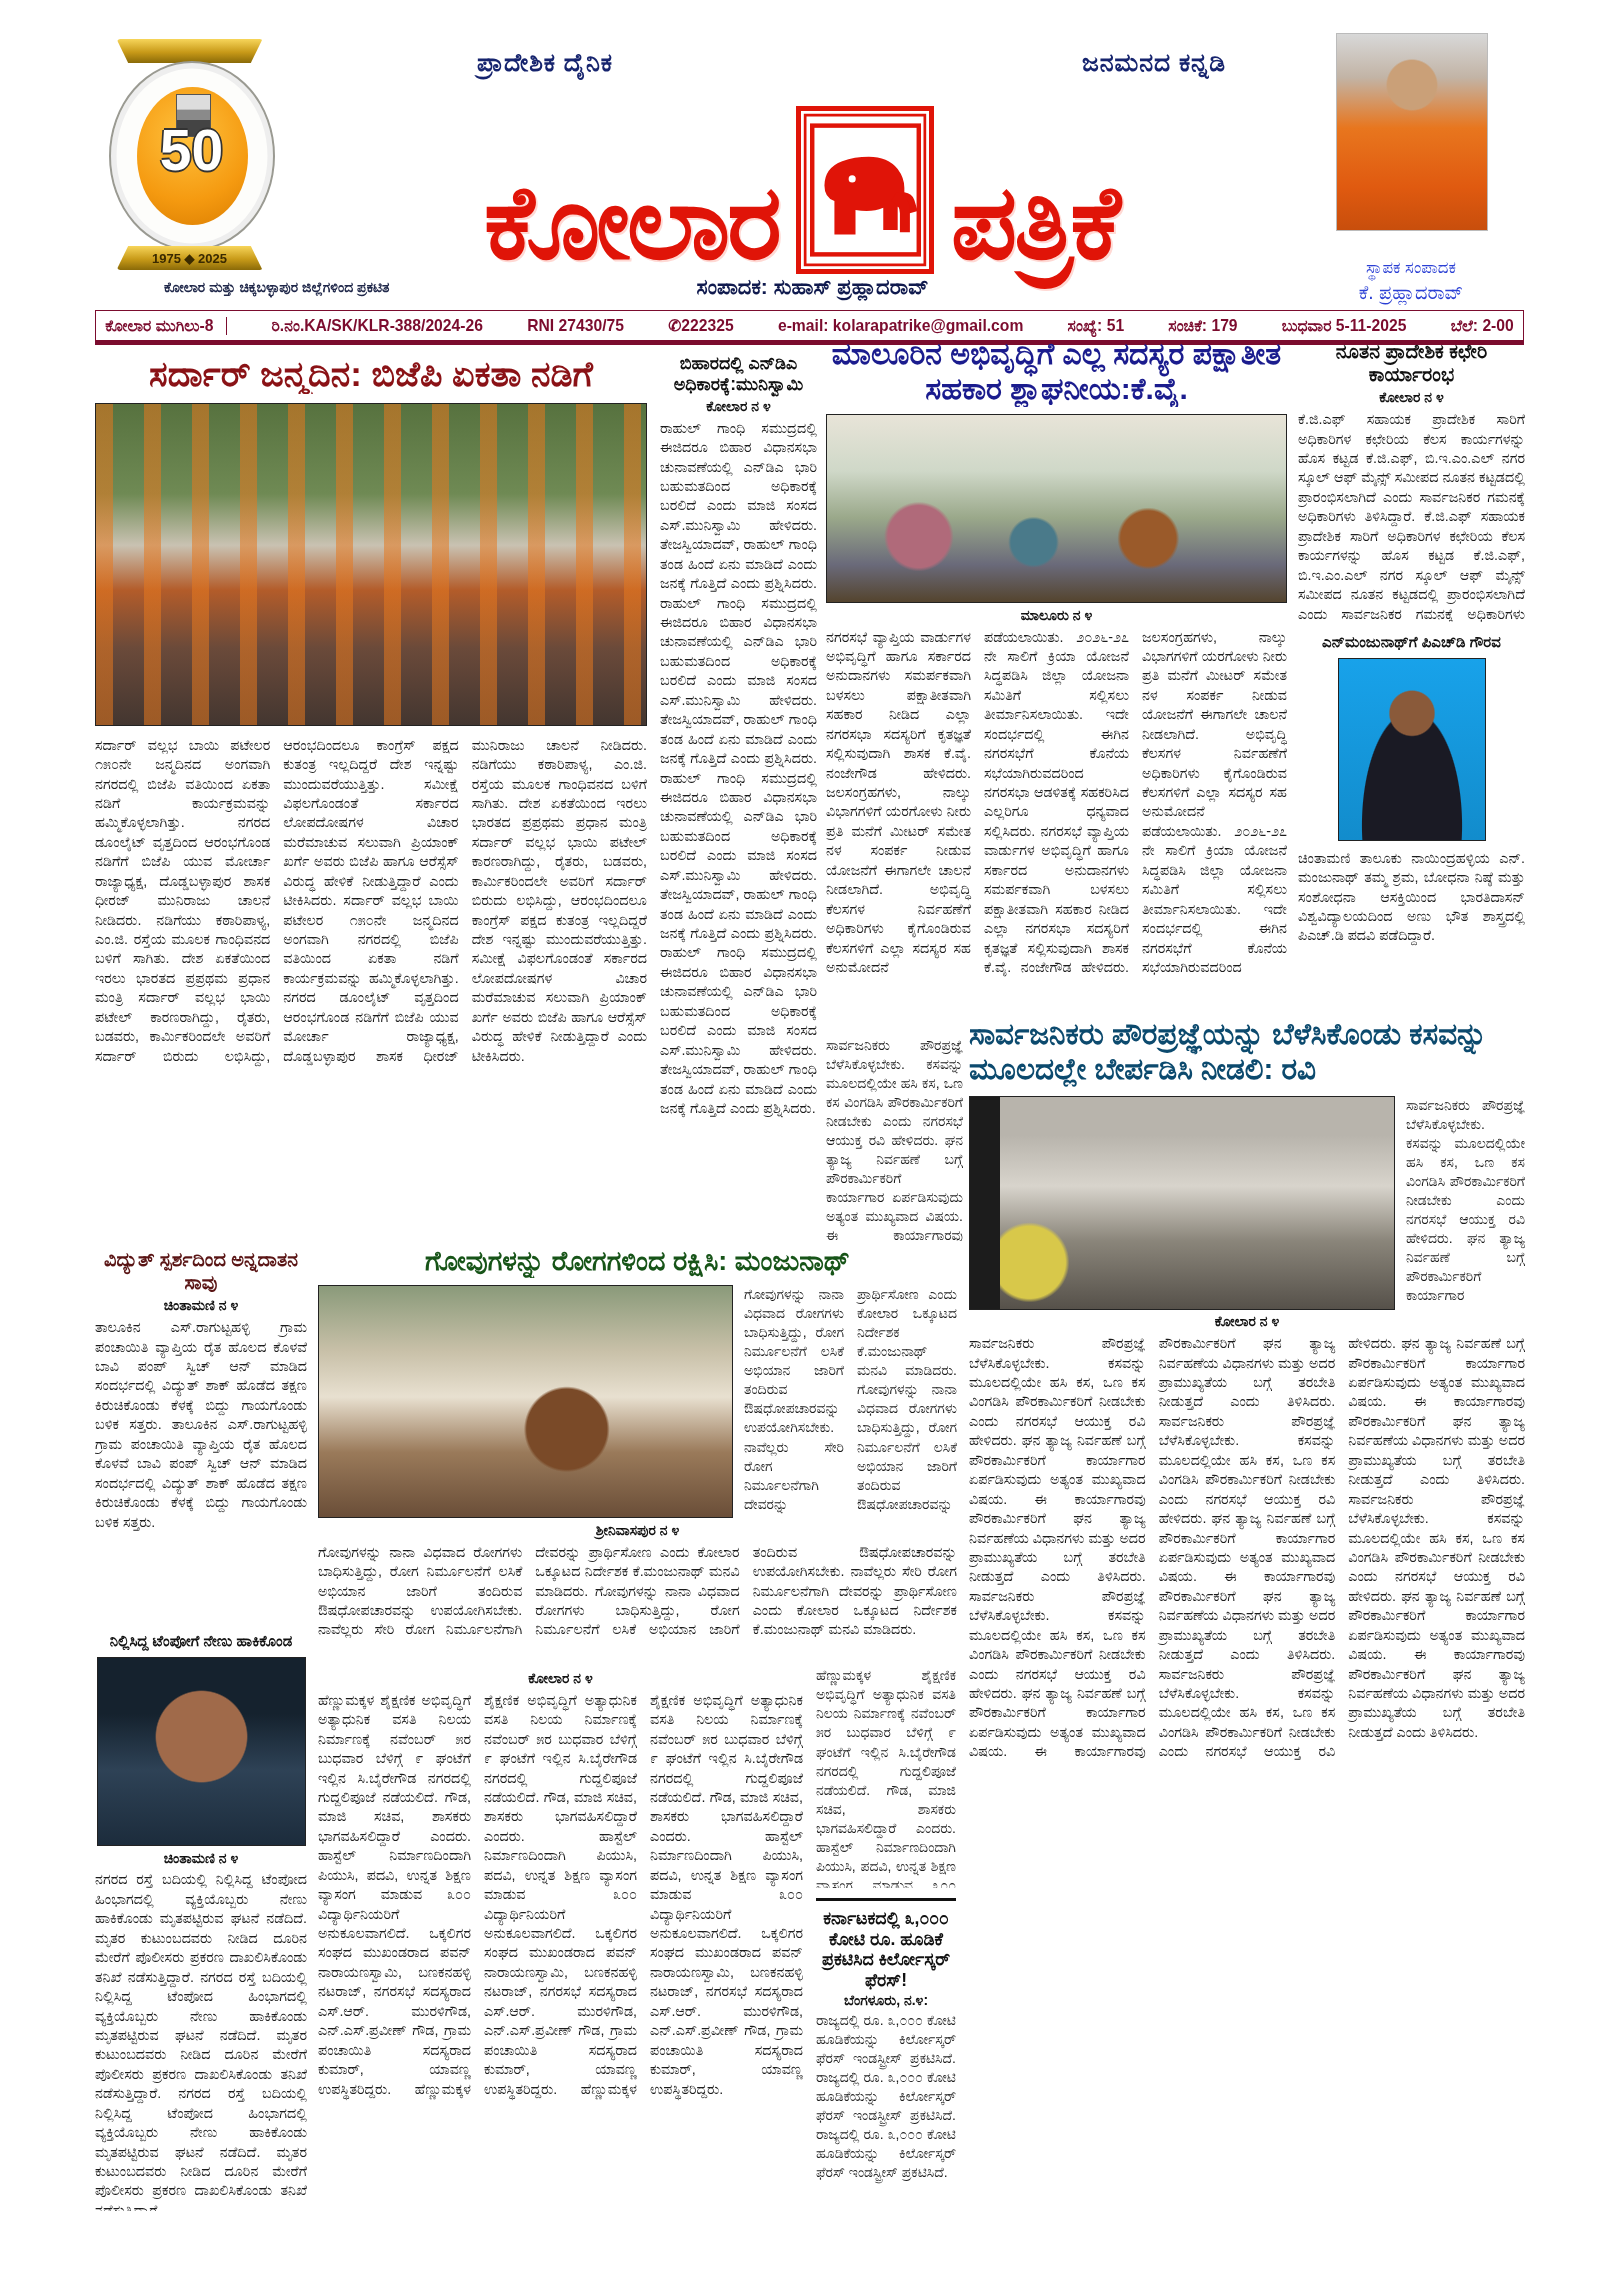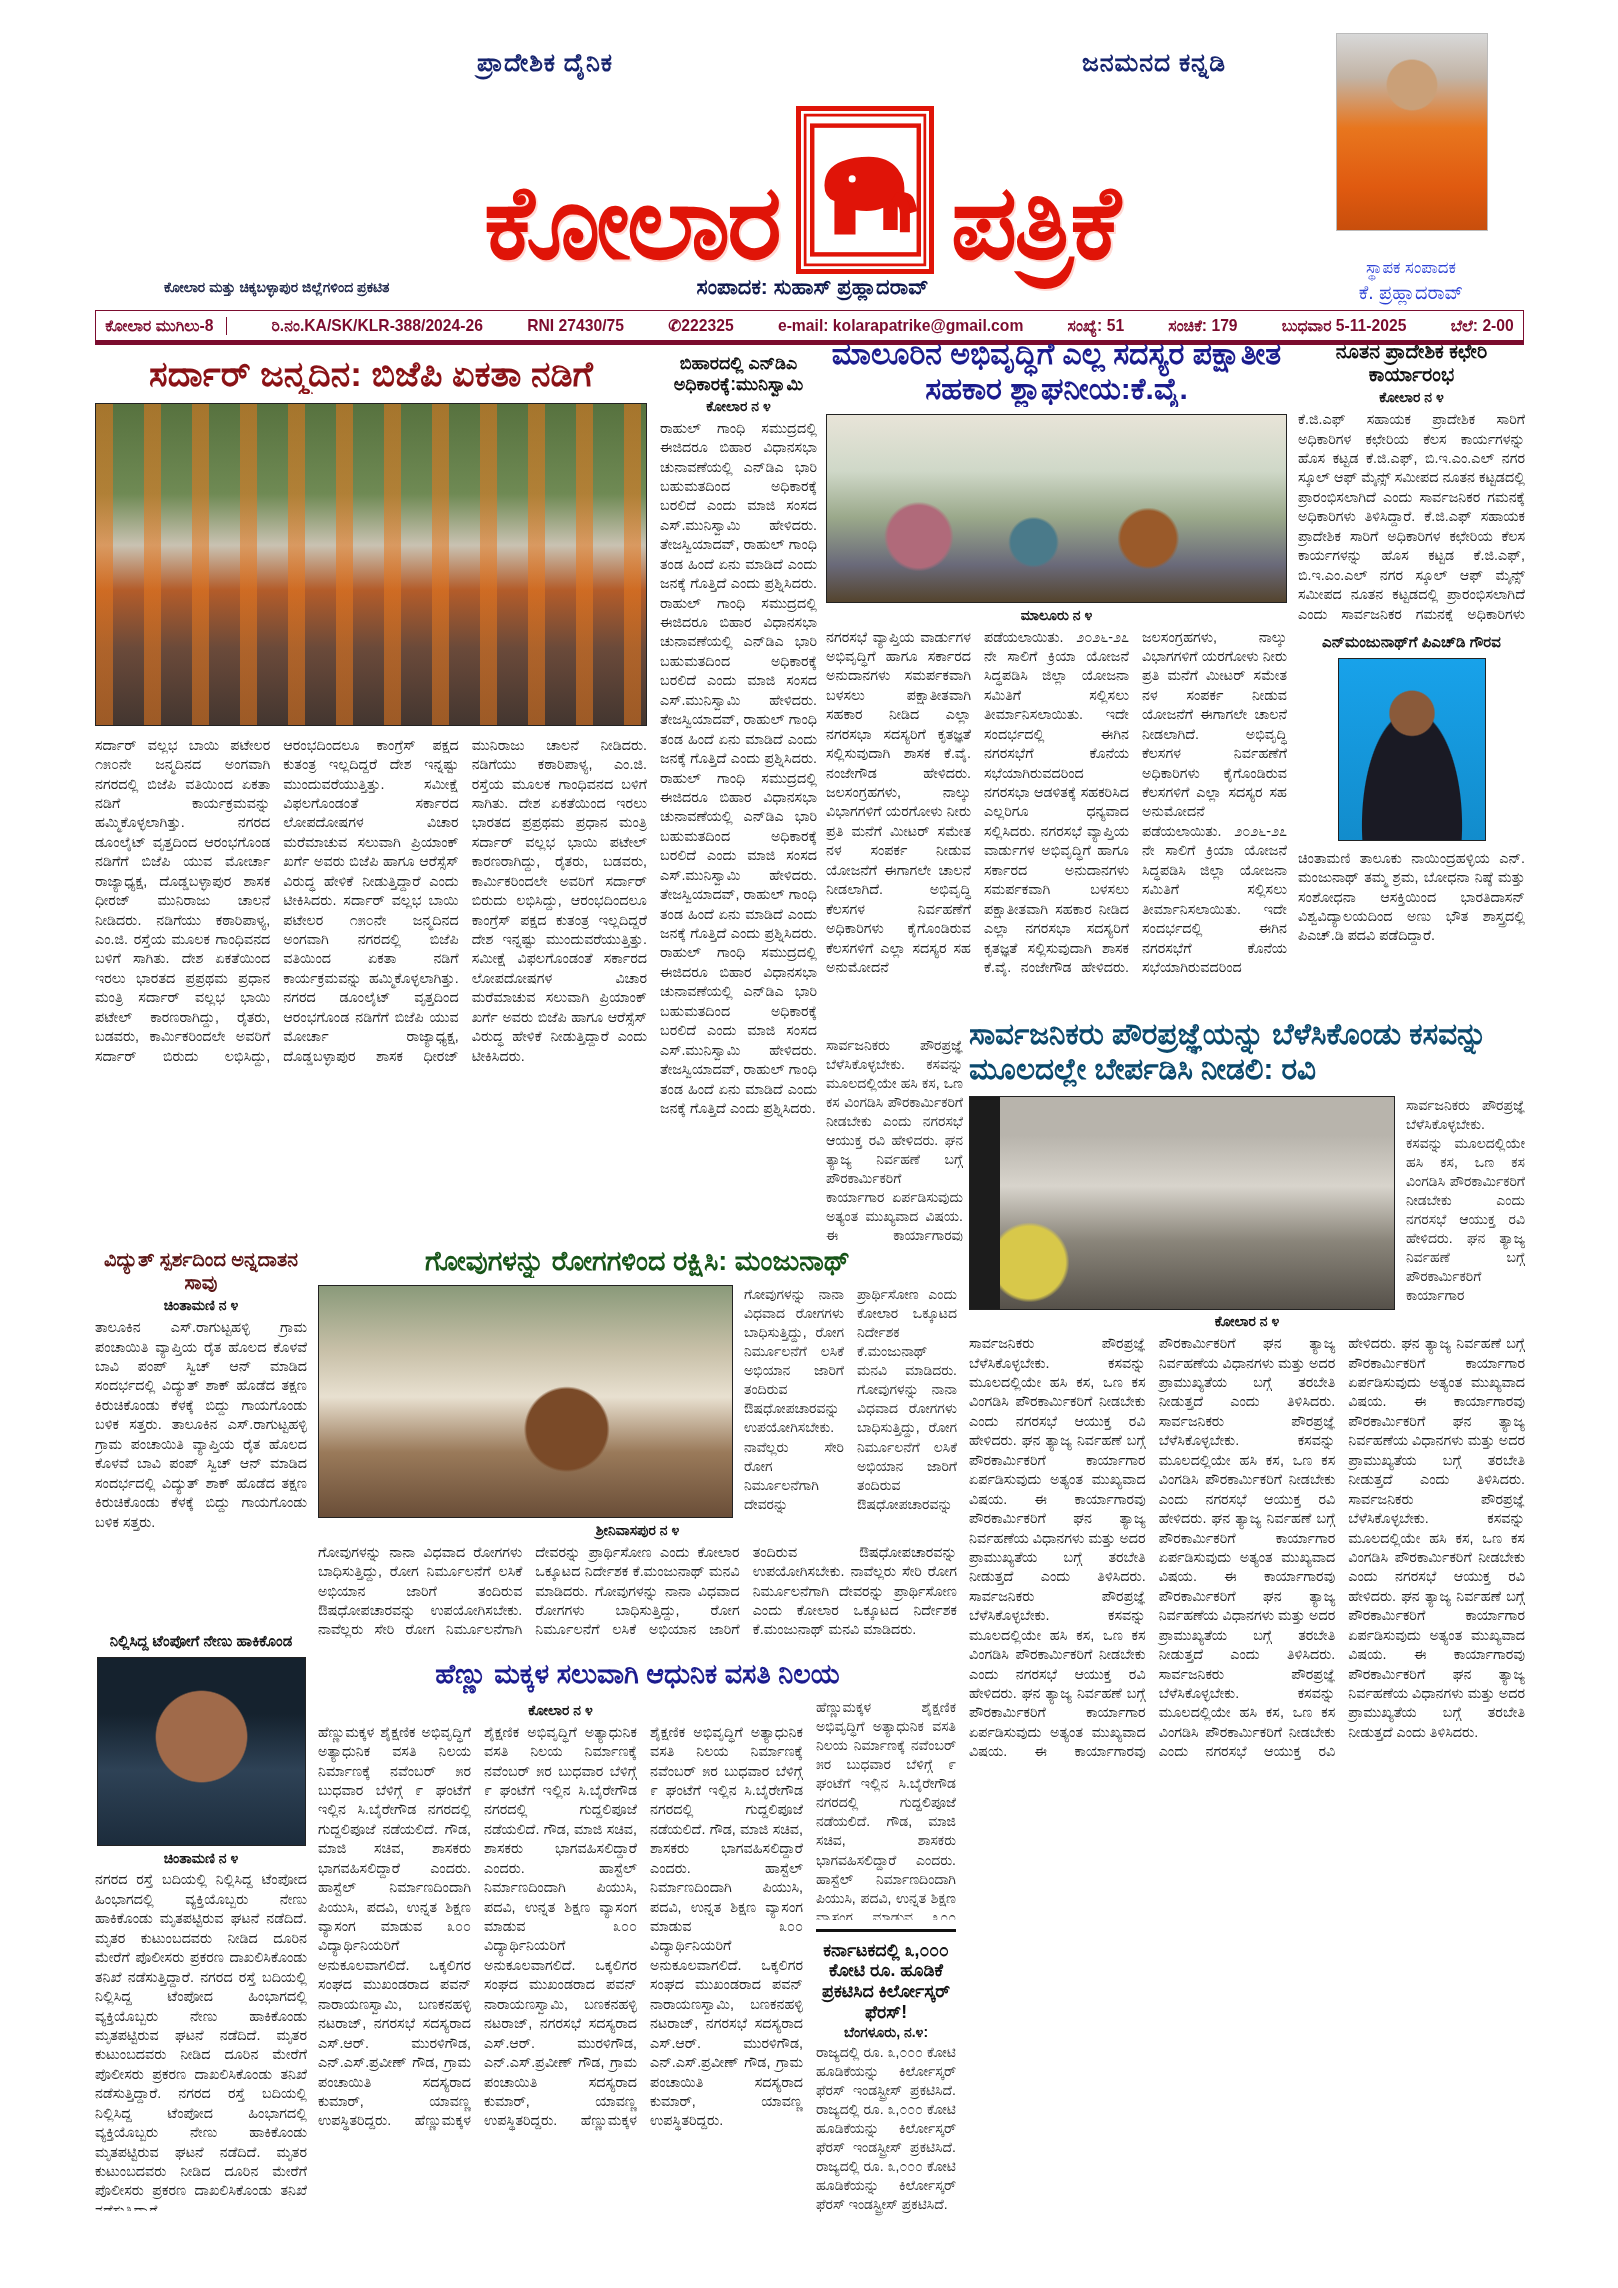--- a/index.html
+++ b/index.html
@@ -80,20 +80,29 @@
       radial-gradient(circle at 14% 78%, #d8c84a 0 9%, rgba(0,0,0,0) 10%),
       linear-gradient(180deg,#b8b4ac 0 18%,#d8d4cc 42%,#8a857a 68%,#56514a 100%);}
   .kbox{border-top:3.7px solid #111;padding-top:7.4px;}
   .k-dateline{font-weight:800;font-size:14px;color:#111;text-align:center;margin:1.8px 0;}
 </style>
 </head>
 <body>
 
 <div id="page">
 
+  <div class="abs logo-wrap" style="left:102px;top:39px;">
+    <div class="ribbon top"></div>
+    <div class="logo-circle">
+      <div class="logo-inner"></div>
+      <div class="logo-portrait"></div>
+      <div class="logo-50">50</div>
+    </div>
+    <div class="ribbon bottom">1975 ◆ 2025</div>
+  </div>
 
   <div class="abs tagline" style="left:388px;top:48px;width:314px;">ಪ್ರಾದೇಶಿಕ ದೈನಿಕ</div>
   <div class="abs tagline" style="left:997px;top:48px;width:314px;">ಜನಮನದ ಕನ್ನಡಿ</div>
 
   <div class="abs masthead" style="left:277px;top:85px;width:1048px;height:189px;">
     <span class="mast-word">ಕೋಲಾರ</span>
     <span class="elephant-box">
       <svg width="111" height="138" viewBox="0 0 100 120">
         <path fill="#e01408" d="M22 100 V70 q-9-3-9-14 0-16 16-22 11-4 24-4 17 0 26 11 6 8 6 17 v4 q7 1 9 7 l3 10 -11 3 q-2-7-7-7 v21 h-13 V76 q-7 3-15 3 -5 0-10-1 v22 z"></path>
         <circle cx="38" cy="50" r="3.2" fill="#fff"></circle>
@@ -181,21 +190,20 @@
     <div class="hl hl-green">ಗೋವುಗಳನ್ನು ರೋಗಗಳಿಂದ ರಕ್ಷಿಸಿ: ಮಂಜುನಾಥ್</div>
     <div style="display:flex;margin-top:7.4px;">
       <div class="photo photo-cows" style="width:415px;height:233px;"></div>
       <div class="body-text cols-2" style="margin-left:11px;flex:1;height:233px;font-size:14px;">ಗೋವುಗಳನ್ನು ನಾನಾ ವಿಧವಾದ ರೋಗಗಳು ಬಾಧಿಸುತ್ತಿದ್ದು, ರೋಗ ನಿರ್ಮೂಲನೆಗೆ ಲಸಿಕೆ ಅಭಿಯಾನ ಜಾರಿಗೆ ತಂದಿರುವ ಔಷಧೋಪಚಾರವನ್ನು ಉಪಯೋಗಿಸಬೇಕು. ನಾವೆಲ್ಲರು ಸೇರಿ ರೋಗ ನಿರ್ಮೂಲನೆಗಾಗಿ ದೇವರನ್ನು ಪ್ರಾರ್ಥಿಸೋಣ ಎಂದು ಕೋಲಾರ ಒಕ್ಕೂಟದ ನಿರ್ದೇಶಕ ಕೆ.ಮಂಜುನಾಥ್ ಮನವಿ ಮಾಡಿದರು. ಗೋವುಗಳನ್ನು ನಾನಾ ವಿಧವಾದ ರೋಗಗಳು ಬಾಧಿಸುತ್ತಿದ್ದು, ರೋಗ ನಿರ್ಮೂಲನೆಗೆ ಲಸಿಕೆ ಅಭಿಯಾನ ಜಾರಿಗೆ ತಂದಿರುವ ಔಷಧೋಪಚಾರವನ್ನು ಉಪಯೋಗಿಸಬೇಕು. ನಾವೆಲ್ಲರು ಸೇರಿ ರೋಗ ನಿರ್ಮೂಲನೆಗಾಗಿ ದೇವರನ್ನು ಪ್ರಾರ್ಥಿಸೋಣ ಎಂದು ಕೋಲಾರ ಒಕ್ಕೂಟದ ನಿರ್ದೇಶಕ ಕೆ.ಮಂಜುನಾಥ್ ಮನವಿ ಮಾಡಿದರು.</div>
     </div>
     <div class="dateline">ಶ್ರೀನಿವಾಸಪುರ ನ ೪</div>
     <div class="body-text cols-3" style="height:100px;">ಗೋವುಗಳನ್ನು ನಾನಾ ವಿಧವಾದ ರೋಗಗಳು ಬಾಧಿಸುತ್ತಿದ್ದು, ರೋಗ ನಿರ್ಮೂಲನೆಗೆ ಲಸಿಕೆ ಅಭಿಯಾನ ಜಾರಿಗೆ ತಂದಿರುವ ಔಷಧೋಪಚಾರವನ್ನು ಉಪಯೋಗಿಸಬೇಕು. ನಾವೆಲ್ಲರು ಸೇರಿ ರೋಗ ನಿರ್ಮೂಲನೆಗಾಗಿ ದೇವರನ್ನು ಪ್ರಾರ್ಥಿಸೋಣ ಎಂದು ಕೋಲಾರ ಒಕ್ಕೂಟದ ನಿರ್ದೇಶಕ ಕೆ.ಮಂಜುನಾಥ್ ಮನವಿ ಮಾಡಿದರು. ಗೋವುಗಳನ್ನು ನಾನಾ ವಿಧವಾದ ರೋಗಗಳು ಬಾಧಿಸುತ್ತಿದ್ದು, ರೋಗ ನಿರ್ಮೂಲನೆಗೆ ಲಸಿಕೆ ಅಭಿಯಾನ ಜಾರಿಗೆ ತಂದಿರುವ ಔಷಧೋಪಚಾರವನ್ನು ಉಪಯೋಗಿಸಬೇಕು. ನಾವೆಲ್ಲರು ಸೇರಿ ರೋಗ ನಿರ್ಮೂಲನೆಗಾಗಿ ದೇವರನ್ನು ಪ್ರಾರ್ಥಿಸೋಣ ಎಂದು ಕೋಲಾರ ಒಕ್ಕೂಟದ ನಿರ್ದೇಶಕ ಕೆ.ಮಂಜುನಾಥ್ ಮನವಿ ಮಾಡಿದರು.</div>
   </div>
 
   <div class="abs" style="left:318px;top:1659px;width:639px;">
-    <div class="hl hl-navy2">ಹೆಣ್ಣು ಮಕ್ಕಳ ಸಲುವಾಗಿ ಆಧುನಿಕ ವಸತಿ ನಿಲಯ</div>
     <div style="display:flex;margin-top:7.4px;">
       <div style="width:485px;">
         <div class="dateline">ಕೋಲಾರ ನ ೪</div>
         <div class="body-text cols-3" style="height:517px;">ಹೆಣ್ಣುಮಕ್ಕಳ ಶೈಕ್ಷಣಿಕ ಅಭಿವೃದ್ಧಿಗೆ ಅತ್ಯಾಧುನಿಕ ವಸತಿ ನಿಲಯ ನಿರ್ಮಾಣಕ್ಕೆ ನವೆಂಬರ್ ೫ರ ಬುಧವಾರ ಬೆಳಿಗ್ಗೆ ೯ ಘಂಟೆಗೆ ಇಲ್ಲಿನ ಸಿ.ಬೈರೇಗೌಡ ನಗರದಲ್ಲಿ ಗುದ್ದಲಿಪೂಜೆ ನಡೆಯಲಿದೆ. ಗೌಡ, ಮಾಜಿ ಸಚಿವ, ಶಾಸಕರು ಭಾಗವಹಿಸಲಿದ್ದಾರೆ ಎಂದರು. ಹಾಸ್ಟೆಲ್ ನಿರ್ಮಾಣದಿಂದಾಗಿ ಪಿಯುಸಿ, ಪದವಿ, ಉನ್ನತ ಶಿಕ್ಷಣ ವ್ಯಾಸಂಗ ಮಾಡುವ ೩೦೦ ವಿದ್ಯಾರ್ಥಿನಿಯರಿಗೆ ಅನುಕೂಲವಾಗಲಿದೆ. ಒಕ್ಕಲಿಗರ ಸಂಘದ ಮುಖಂಡರಾದ ಪವನ್ ನಾರಾಯಣಸ್ವಾಮಿ, ಬಣಕನಹಳ್ಳಿ ನಟರಾಜ್, ನಗರಸಭೆ ಸದಸ್ಯರಾದ ಎಸ್.ಆರ್. ಮುರಳಿಗೌಡ, ಎನ್.ಎಸ್.ಪ್ರವೀಣ್ ಗೌಡ, ಗ್ರಾಮ ಪಂಚಾಯಿತಿ ಸದಸ್ಯರಾದ ಕುಮಾರ್, ಯಾವಣ್ಣ ಉಪಸ್ಥಿತರಿದ್ದರು. ಹೆಣ್ಣುಮಕ್ಕಳ ಶೈಕ್ಷಣಿಕ ಅಭಿವೃದ್ಧಿಗೆ ಅತ್ಯಾಧುನಿಕ ವಸತಿ ನಿಲಯ ನಿರ್ಮಾಣಕ್ಕೆ ನವೆಂಬರ್ ೫ರ ಬುಧವಾರ ಬೆಳಿಗ್ಗೆ ೯ ಘಂಟೆಗೆ ಇಲ್ಲಿನ ಸಿ.ಬೈರೇಗೌಡ ನಗರದಲ್ಲಿ ಗುದ್ದಲಿಪೂಜೆ ನಡೆಯಲಿದೆ. ಗೌಡ, ಮಾಜಿ ಸಚಿವ, ಶಾಸಕರು ಭಾಗವಹಿಸಲಿದ್ದಾರೆ ಎಂದರು. ಹಾಸ್ಟೆಲ್ ನಿರ್ಮಾಣದಿಂದಾಗಿ ಪಿಯುಸಿ, ಪದವಿ, ಉನ್ನತ ಶಿಕ್ಷಣ ವ್ಯಾಸಂಗ ಮಾಡುವ ೩೦೦ ವಿದ್ಯಾರ್ಥಿನಿಯರಿಗೆ ಅನುಕೂಲವಾಗಲಿದೆ. ಒಕ್ಕಲಿಗರ ಸಂಘದ ಮುಖಂಡರಾದ ಪವನ್ ನಾರಾಯಣಸ್ವಾಮಿ, ಬಣಕನಹಳ್ಳಿ ನಟರಾಜ್, ನಗರಸಭೆ ಸದಸ್ಯರಾದ ಎಸ್.ಆರ್. ಮುರಳಿಗೌಡ, ಎನ್.ಎಸ್.ಪ್ರವೀಣ್ ಗೌಡ, ಗ್ರಾಮ ಪಂಚಾಯಿತಿ ಸದಸ್ಯರಾದ ಕುಮಾರ್, ಯಾವಣ್ಣ ಉಪಸ್ಥಿತರಿದ್ದರು. ಹೆಣ್ಣುಮಕ್ಕಳ ಶೈಕ್ಷಣಿಕ ಅಭಿವೃದ್ಧಿಗೆ ಅತ್ಯಾಧುನಿಕ ವಸತಿ ನಿಲಯ ನಿರ್ಮಾಣಕ್ಕೆ ನವೆಂಬರ್ ೫ರ ಬುಧವಾರ ಬೆಳಿಗ್ಗೆ ೯ ಘಂಟೆಗೆ ಇಲ್ಲಿನ ಸಿ.ಬೈರೇಗೌಡ ನಗರದಲ್ಲಿ ಗುದ್ದಲಿಪೂಜೆ ನಡೆಯಲಿದೆ. ಗೌಡ, ಮಾಜಿ ಸಚಿವ, ಶಾಸಕರು ಭಾಗವಹಿಸಲಿದ್ದಾರೆ ಎಂದರು. ಹಾಸ್ಟೆಲ್ ನಿರ್ಮಾಣದಿಂದಾಗಿ ಪಿಯುಸಿ, ಪದವಿ, ಉನ್ನತ ಶಿಕ್ಷಣ ವ್ಯಾಸಂಗ ಮಾಡುವ ೩೦೦ ವಿದ್ಯಾರ್ಥಿನಿಯರಿಗೆ ಅನುಕೂಲವಾಗಲಿದೆ. ಒಕ್ಕಲಿಗರ ಸಂಘದ ಮುಖಂಡರಾದ ಪವನ್ ನಾರಾಯಣಸ್ವಾಮಿ, ಬಣಕನಹಳ್ಳಿ ನಟರಾಜ್, ನಗರಸಭೆ ಸದಸ್ಯರಾದ ಎಸ್.ಆರ್. ಮುರಳಿಗೌಡ, ಎನ್.ಎಸ್.ಪ್ರವೀಣ್ ಗೌಡ, ಗ್ರಾಮ ಪಂಚಾಯಿತಿ ಸದಸ್ಯರಾದ ಕುಮಾರ್, ಯಾವಣ್ಣ ಉಪಸ್ಥಿತರಿದ್ದರು.</div>
       </div>
       <div style="margin-left:13px;width:140px;">
         <div class="body-text" style="height:222px;font-size:14px;">ಹೆಣ್ಣುಮಕ್ಕಳ ಶೈಕ್ಷಣಿಕ ಅಭಿವೃದ್ಧಿಗೆ ಅತ್ಯಾಧುನಿಕ ವಸತಿ ನಿಲಯ ನಿರ್ಮಾಣಕ್ಕೆ ನವೆಂಬರ್ ೫ರ ಬುಧವಾರ ಬೆಳಿಗ್ಗೆ ೯ ಘಂಟೆಗೆ ಇಲ್ಲಿನ ಸಿ.ಬೈರೇಗೌಡ ನಗರದಲ್ಲಿ ಗುದ್ದಲಿಪೂಜೆ ನಡೆಯಲಿದೆ. ಗೌಡ, ಮಾಜಿ ಸಚಿವ, ಶಾಸಕರು ಭಾಗವಹಿಸಲಿದ್ದಾರೆ ಎಂದರು. ಹಾಸ್ಟೆಲ್ ನಿರ್ಮಾಣದಿಂದಾಗಿ ಪಿಯುಸಿ, ಪದವಿ, ಉನ್ನತ ಶಿಕ್ಷಣ ವ್ಯಾಸಂಗ ಮಾಡುವ ೩೦೦ ವಿದ್ಯಾರ್ಥಿನಿಯರಿಗೆ ಅನುಕೂಲವಾಗಲಿದೆ. ಒಕ್ಕಲಿಗರ ಸಂಘದ ಮುಖಂಡರಾದ ಪವನ್ ನಾರಾಯಣಸ್ವಾಮಿ, ಬಣಕನಹಳ್ಳಿ ನಟರಾಜ್, ನಗರಸಭೆ ಸದಸ್ಯರಾದ ಎಸ್.ಆರ್. ಮುರಳಿಗೌಡ, ಎನ್.ಎಸ್.ಪ್ರವೀಣ್ ಗೌಡ, ಗ್ರಾಮ ಪಂಚಾಯಿತಿ ಸದಸ್ಯರಾದ ಕುಮಾರ್, ಯಾವಣ್ಣ ಉಪಸ್ಥಿತರಿದ್ದರು.</div>
         <div class="kbox" style="margin-top:9.2px;">
           <div class="hl hl-box">ಕರ್ನಾಟಕದಲ್ಲಿ ೩,೦೦೦ ಕೋಟಿ ರೂ. ಹೂಡಿಕೆ ಪ್ರಕಟಿಸಿದ ಕಿರ್ಲೋಸ್ಕರ್ ಫೆರಸ್!</div>
           <div class="k-dateline">ಬೆಂಗಳೂರು, ನ.೪:</div>

